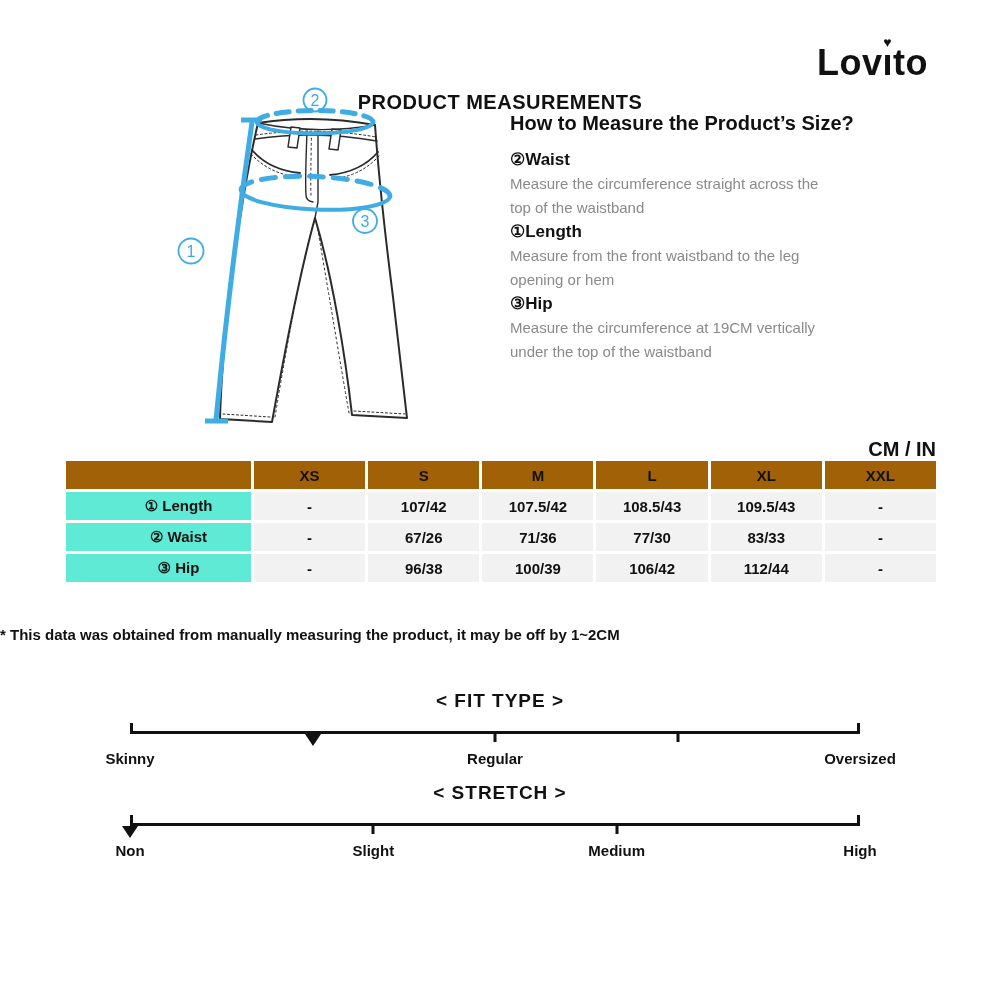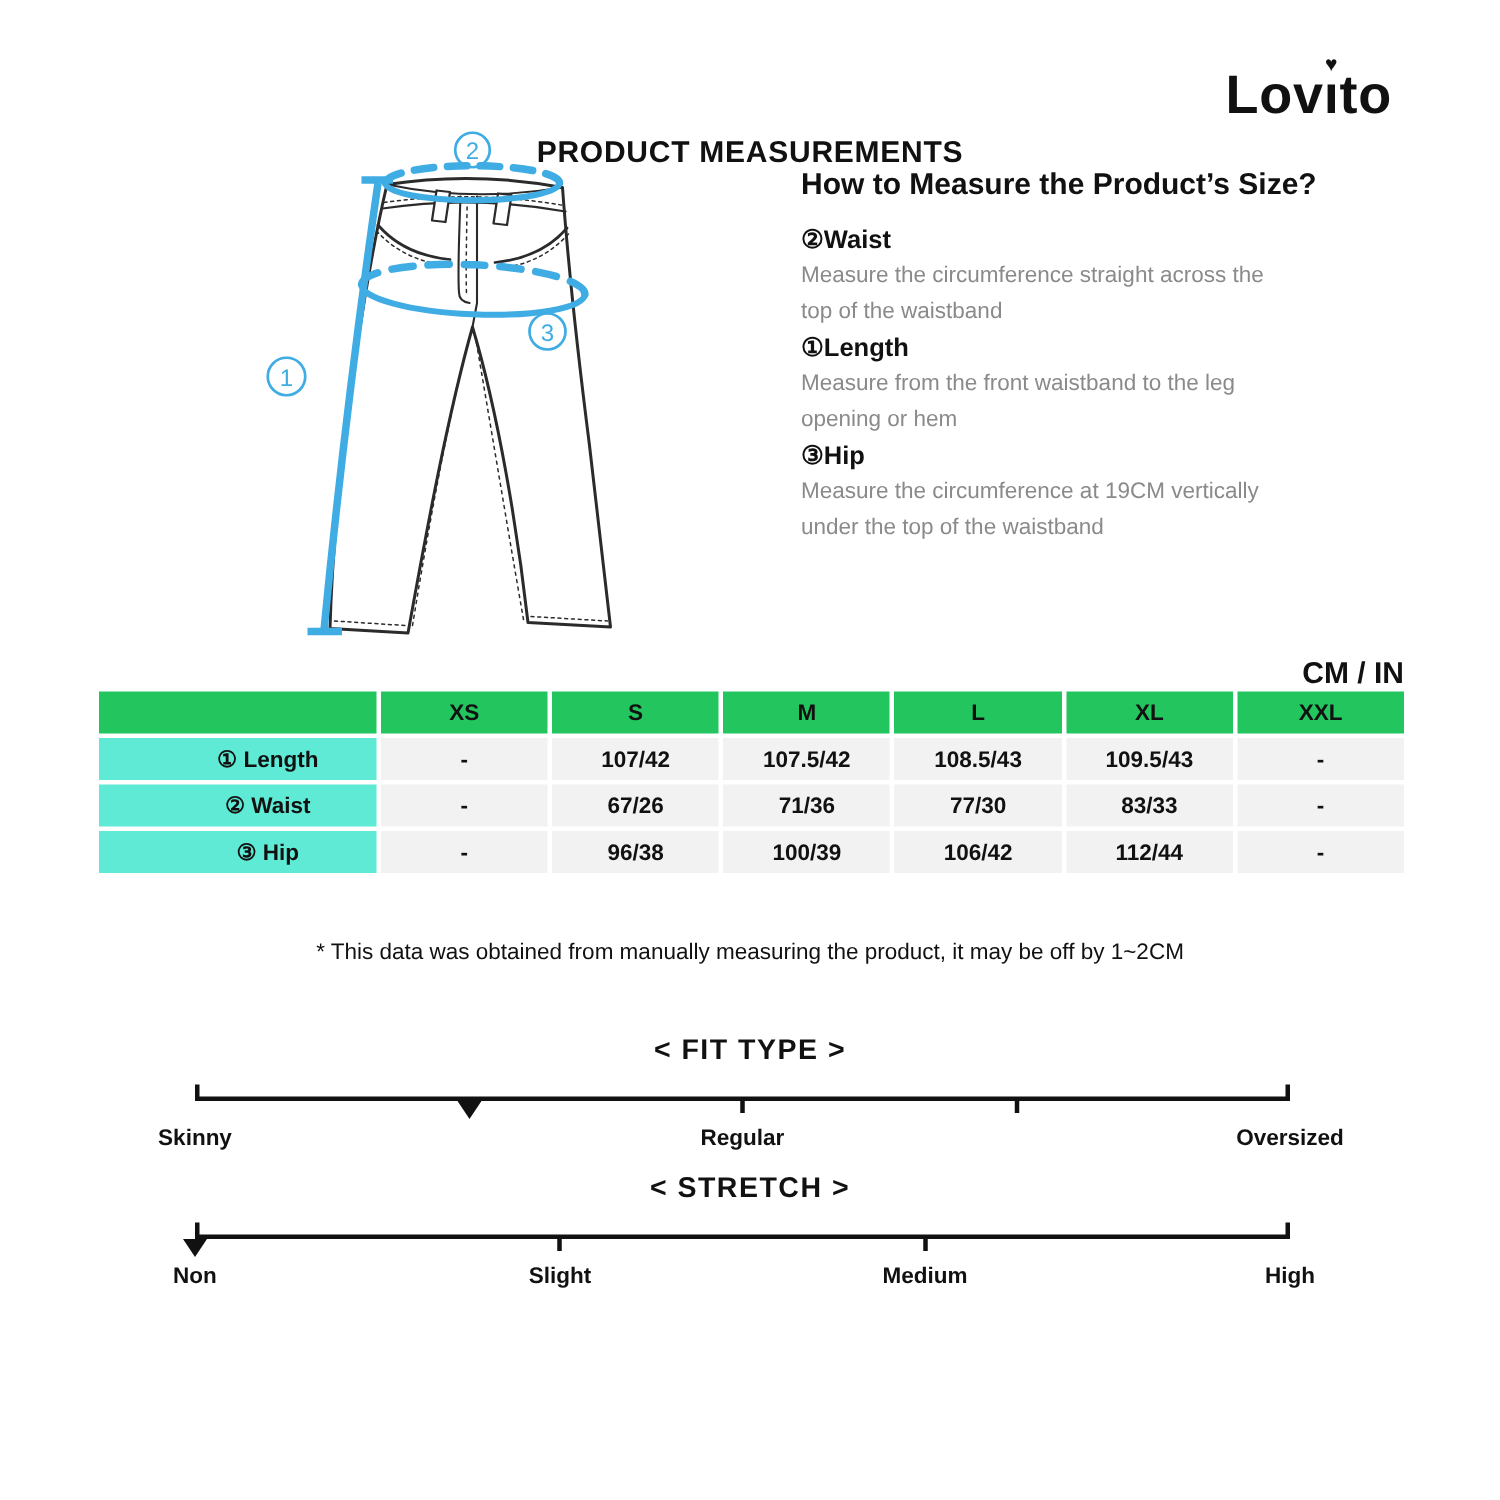--- a/index.html
+++ b/index.html
@@ -10,38 +10,38 @@
   .title{position:absolute;top:50px;left:0;right:0;text-align:center;
          font-size:20px;font-weight:800;letter-spacing:.5px;margin-top:41px;}
   .logo{position:absolute;top:42px;right:72px;font-size:36px;font-weight:700;letter-spacing:.5px;margin-left:25px;}
   .logo-i{position:relative;display:inline-block;}
   .logo-heart{position:absolute;left:50%;top:-7px;transform:translateX(-50%);font-size:14px;line-height:14px;}
 
   
   .diagram{position:absolute;left:148px;top:85px;width:340px;height:360px;}
 
   
-  .howto{position:absolute;left:534px;top:112px;width:362px;}
+  .howto{position:absolute;left:510px;top:112px;width:362px;}
   .howto h2{margin:0 0 13px 0;font-size:20px;font-weight:700;}
   .howto .item-label{font-size:17px;font-weight:700;line-height:24px;}
   .howto .item-text{font-size:15px;line-height:24px;color:#8a8a8a;white-space:pre-line;}
 
   
   .unit{position:absolute;top:438px;right:64px;font-size:20px;font-weight:700;}
   .mtable{position:absolute;left:66px;top:461px;width:870px;
           display:grid;grid-template-columns:185px repeat(6,1fr);
           grid-auto-rows:28px;gap:3px;}
   .mtable .cell{display:flex;align-items:center;justify-content:center;
                 font-size:15px;font-weight:700;}
-  .cell-head{background:#22c55e;}
+  .cell-head{background:#a16207;}
   .cell-label{background:#5eead4;justify-content:flex-start;padding-left:40px;}
   .cell-data{background:#f2f2f2;}
 
-  .disclaimer{position:absolute;top:626px;left:0;right:0;text-align:center;
-              font-size:15px;font-weight:400;}
+  .disclaimer{position:absolute;top:626px;left:0;right:0;text-align:left;
+              font-size:15px;font-weight:700;}
 
   
   .scale{position:absolute;left:0;width:1000px;}
   .scale-fit{top:690px;}
   .scale-stretch{top:782px;}
   .scale h3{margin:0 0 11px 0;text-align:center;font-size:19px;font-weight:700;letter-spacing:1px;}
   .track{position:relative;margin-left:130px;width:730px;height:24px;}
   .bar{position:absolute;left:0;top:8px;width:100%;height:3px;background:#111;}
   .tick-end{position:absolute;top:0;width:3px;height:11px;background:#111;}
   .tick-end.left{left:0;}

